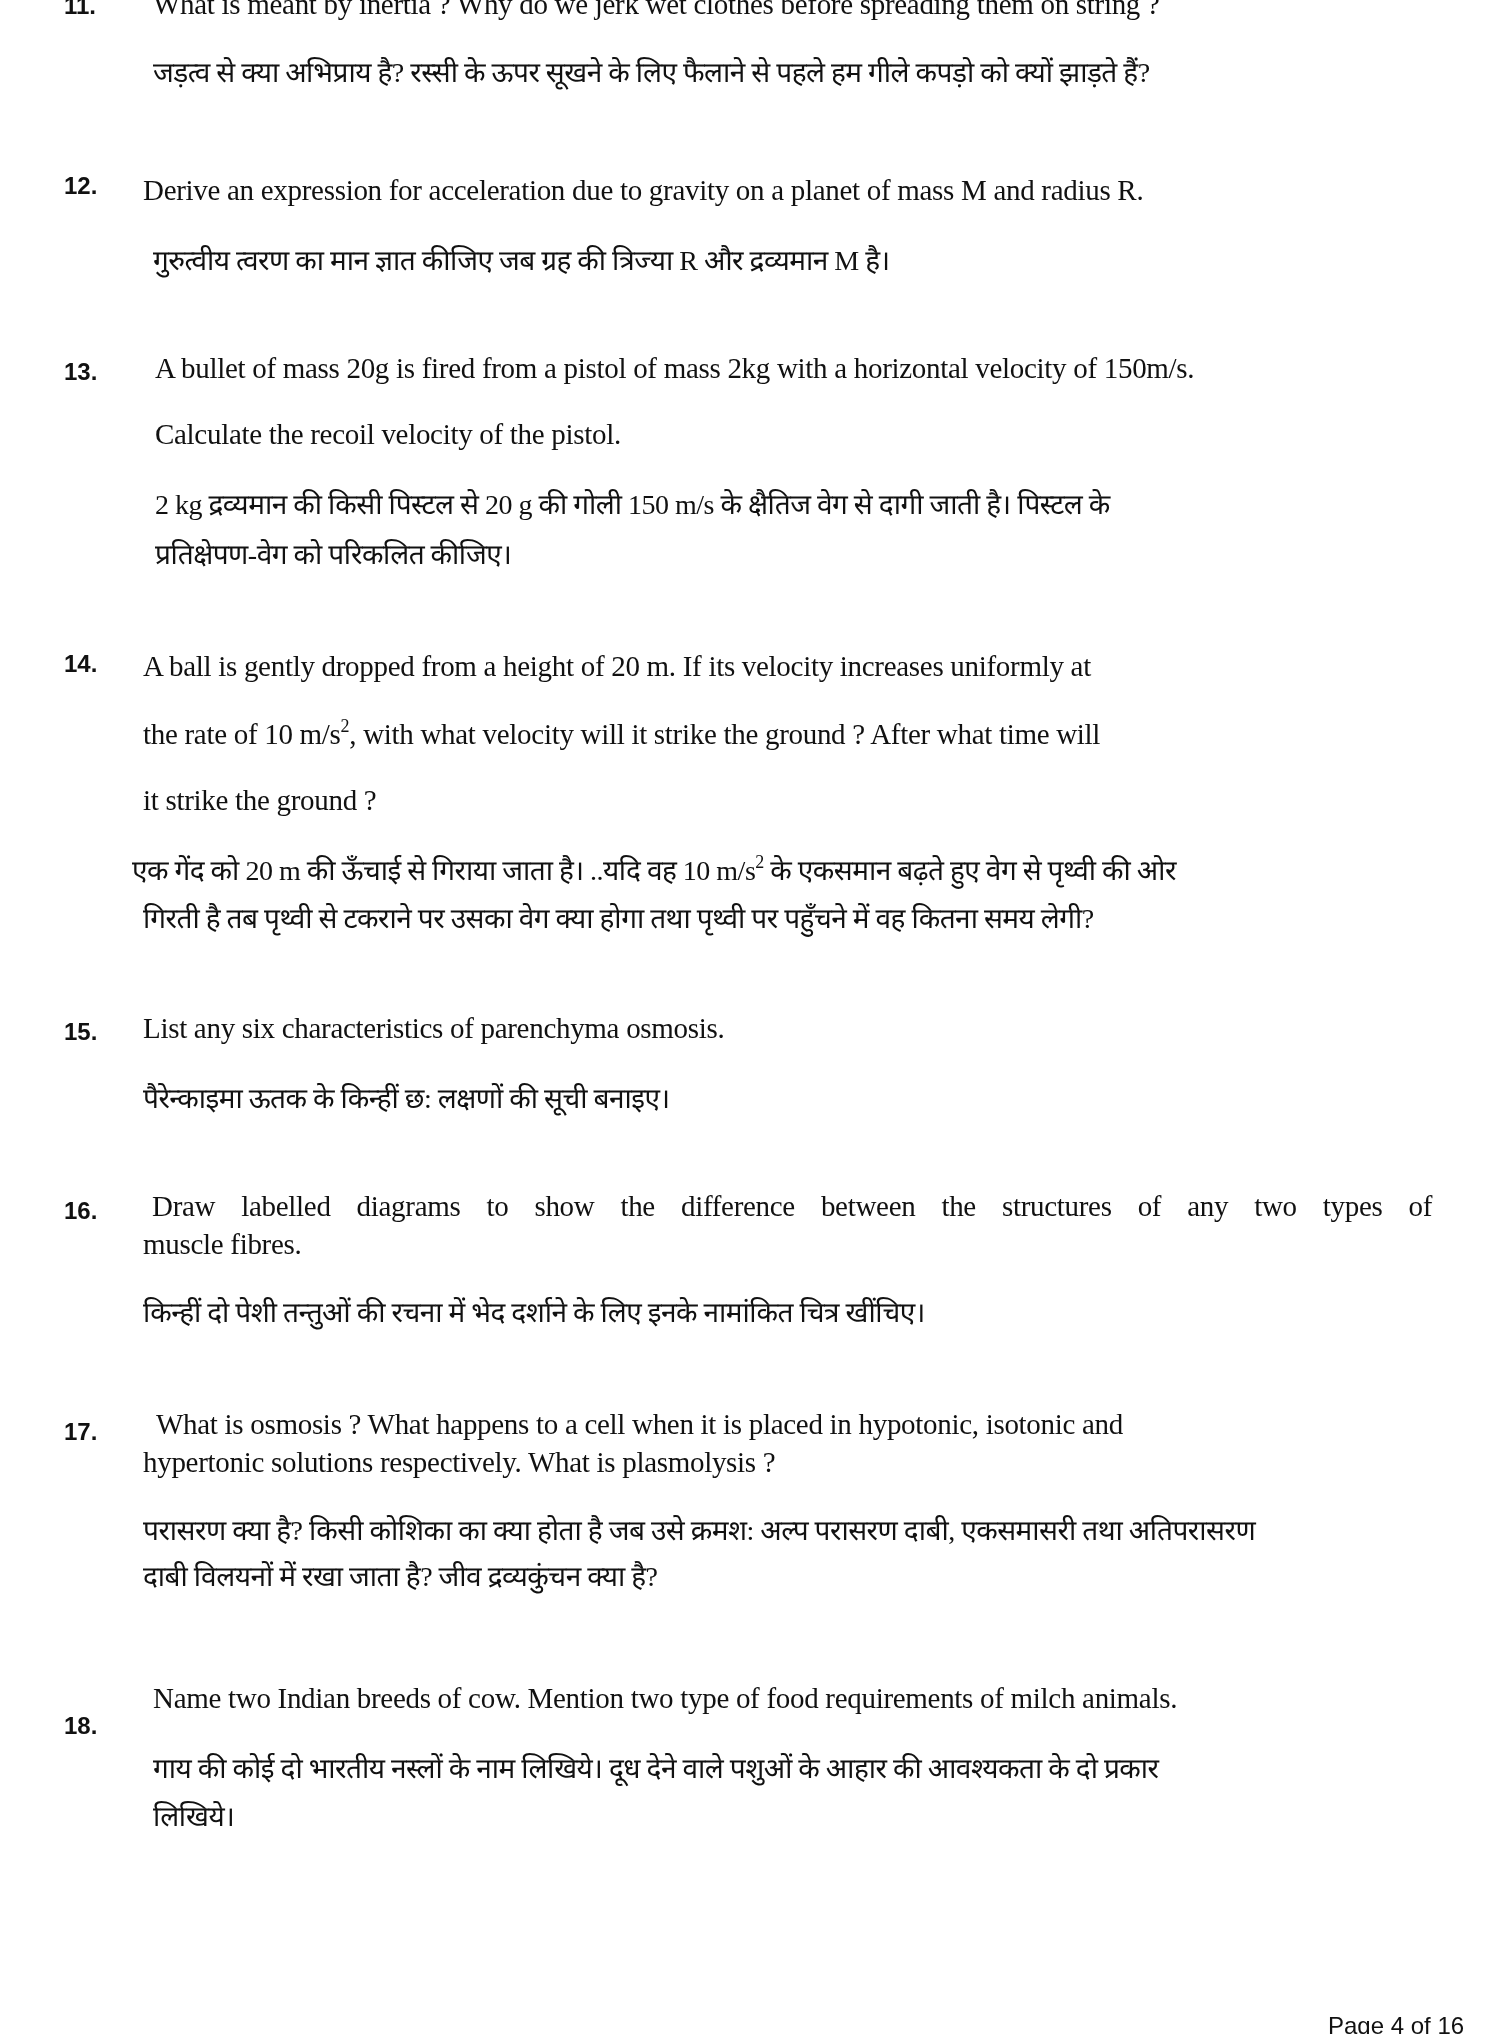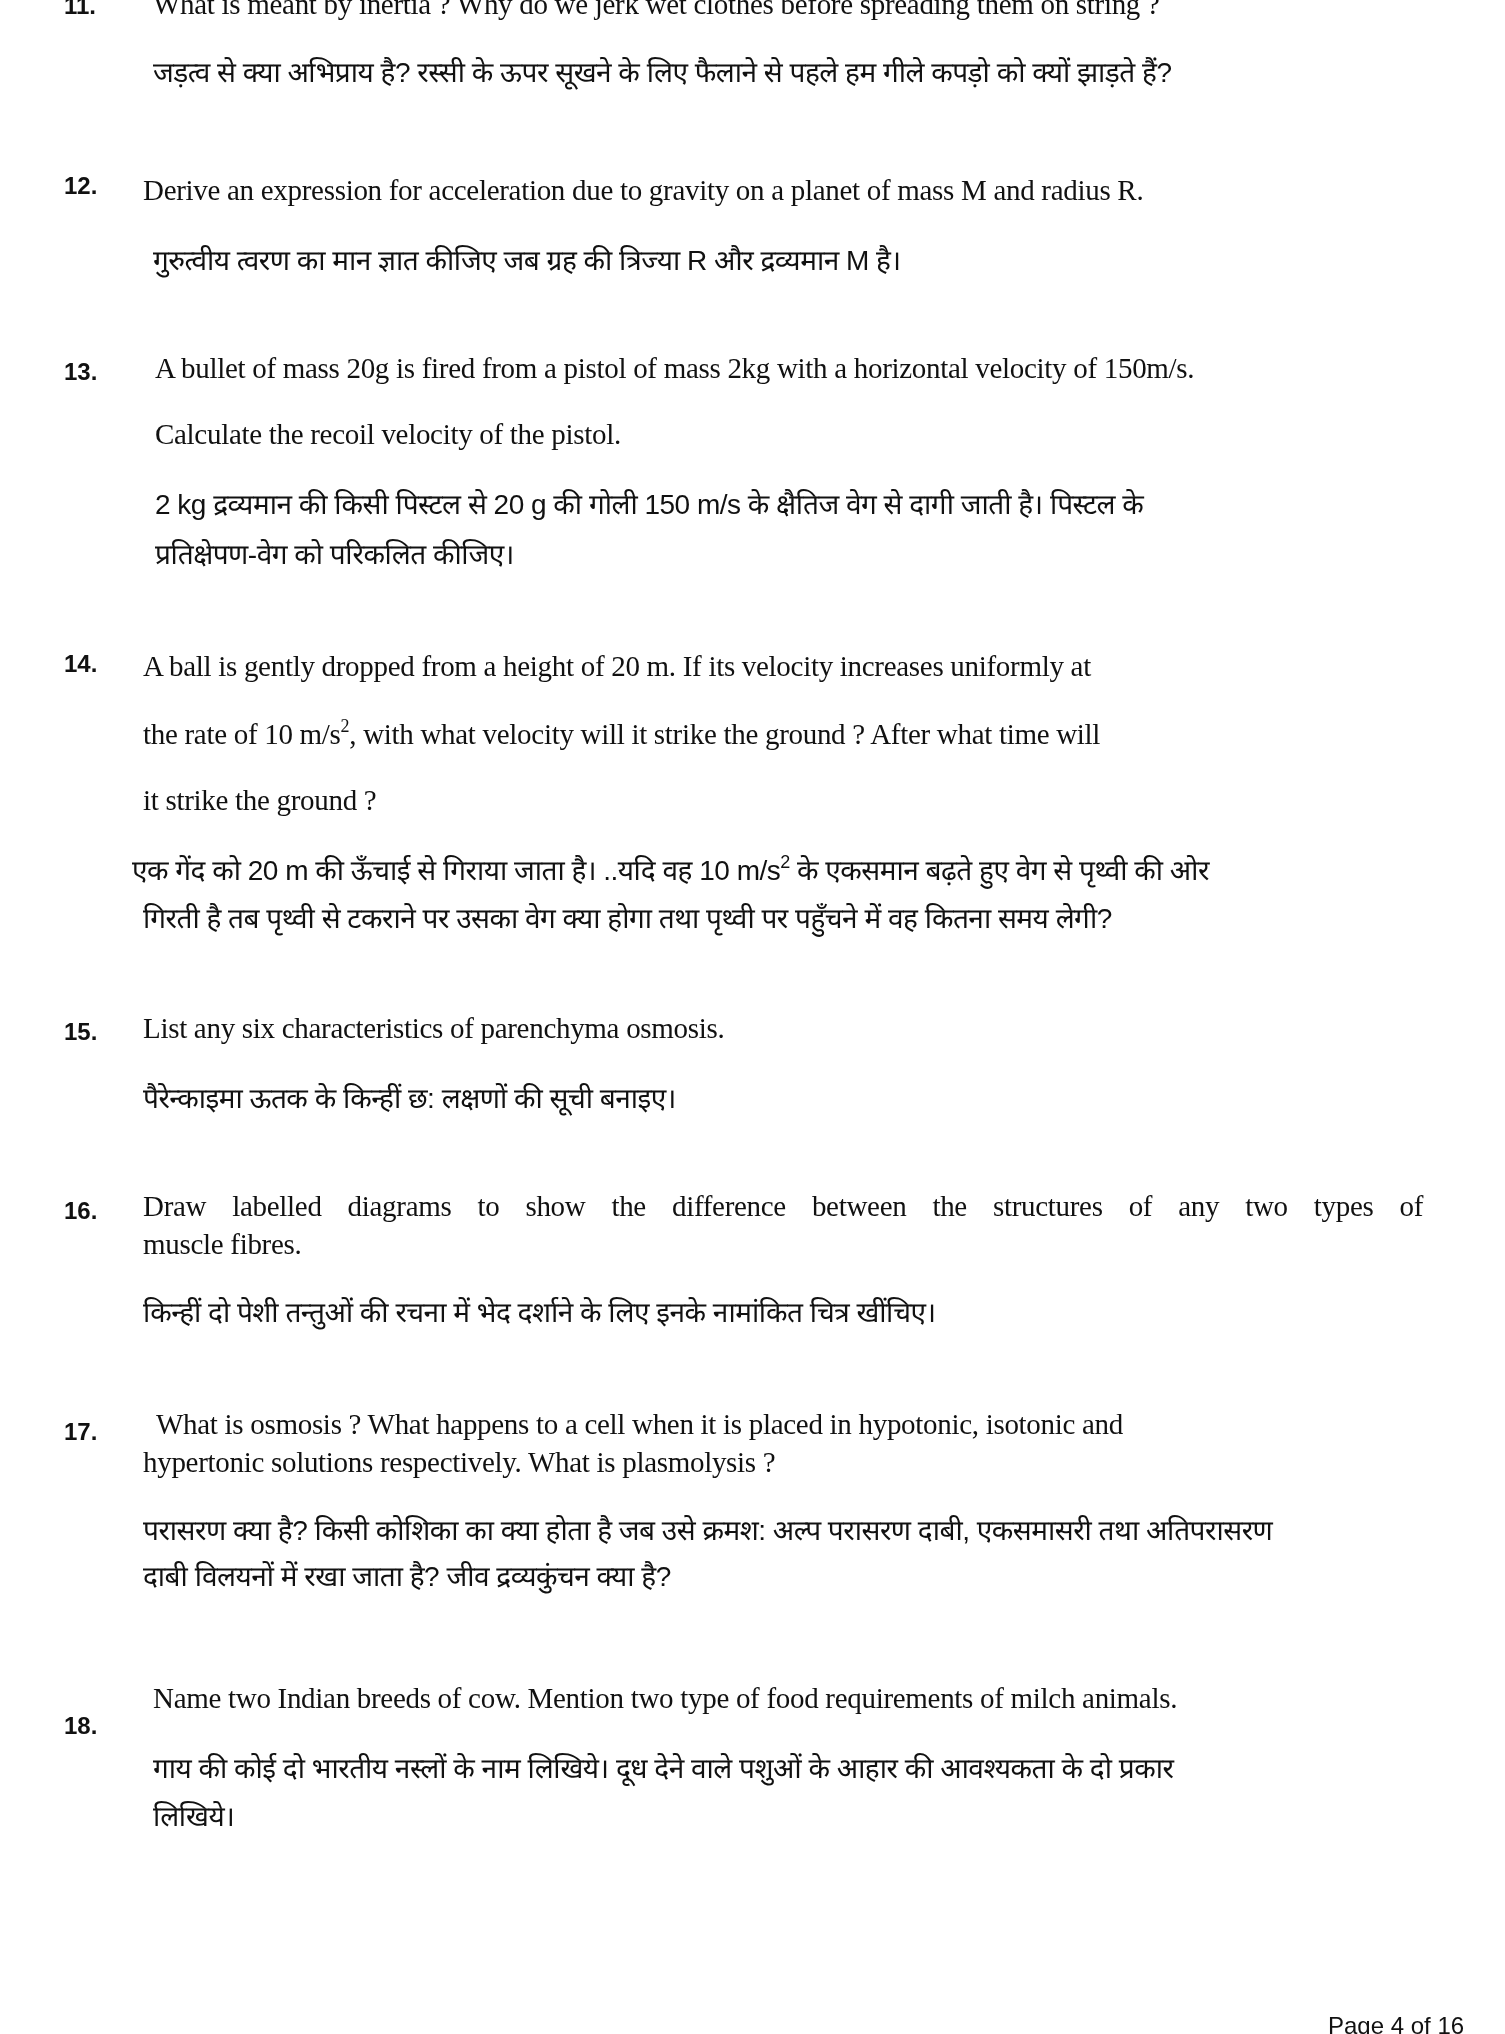--- a/index.html
+++ b/index.html
@@ -11,23 +11,23 @@
   .num {
     position: absolute; left: 64px;
     font-family: "Liberation Sans", "DejaVu Sans", sans-serif;
     font-weight: bold; font-size: 24px;
   }
   .line {
     position: absolute; font-size: 29px; white-space: nowrap; letter-spacing: -0.3px;
   }
   .hi {
     position: absolute; font-size: 28px; white-space: nowrap;
-    font-family: Liberation Sans, sans-serif; letter-spacing: -0.5px;
+    font-family: Liberation Serif, serif; letter-spacing: -0.5px;
   }
-  .just { white-space: normal; text-align: justify; text-align-last: justify; }
+  .just { white-space: normal; text-align: justify; text-align-last: justify; margin-left: 9px; }
   sup { font-size: 18px; vertical-align: 12px; line-height: 0; }
   .footer {
     position: absolute; left: 1328px; top: 2012px;
     font-family: "Liberation Sans", "DejaVu Sans", sans-serif; font-size: 24px;
   }
 </style>
 </head>
 <body>
 
 <div class="q">

